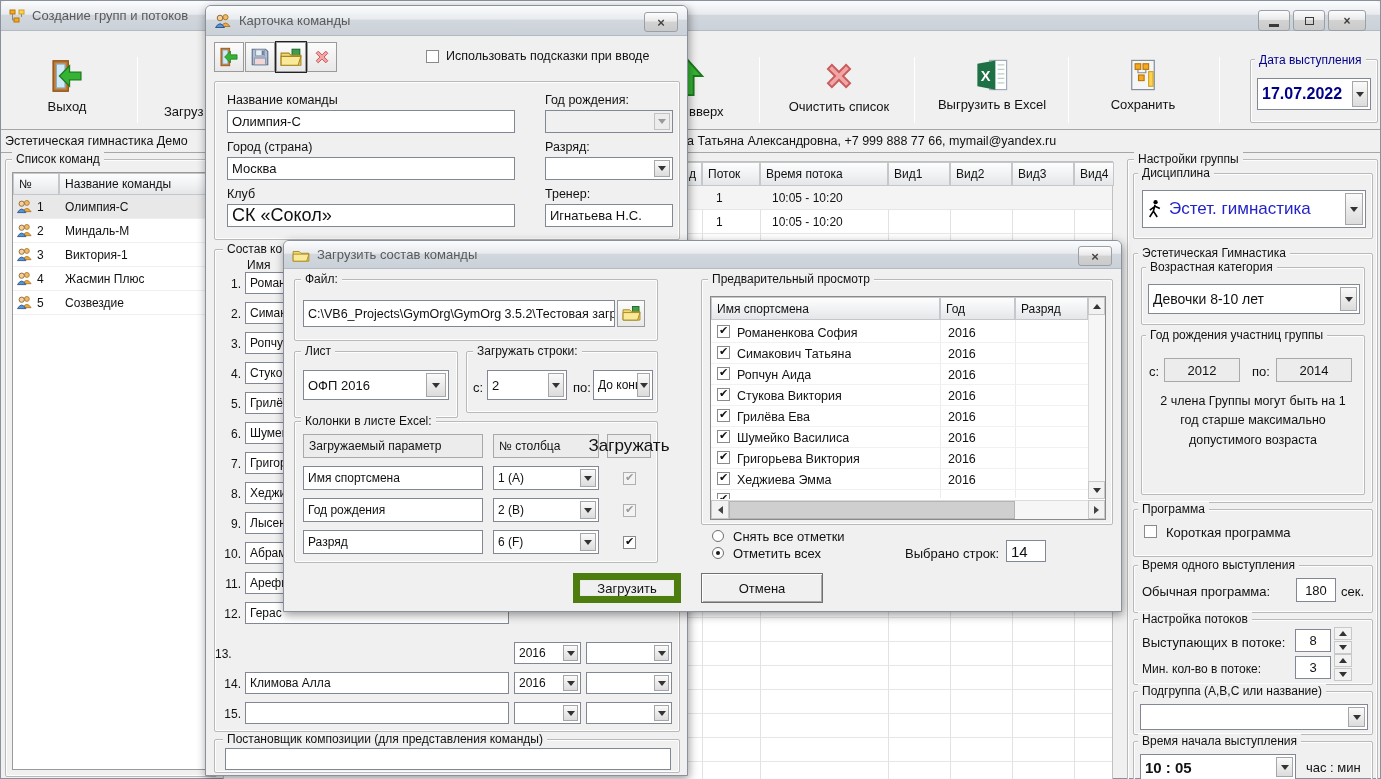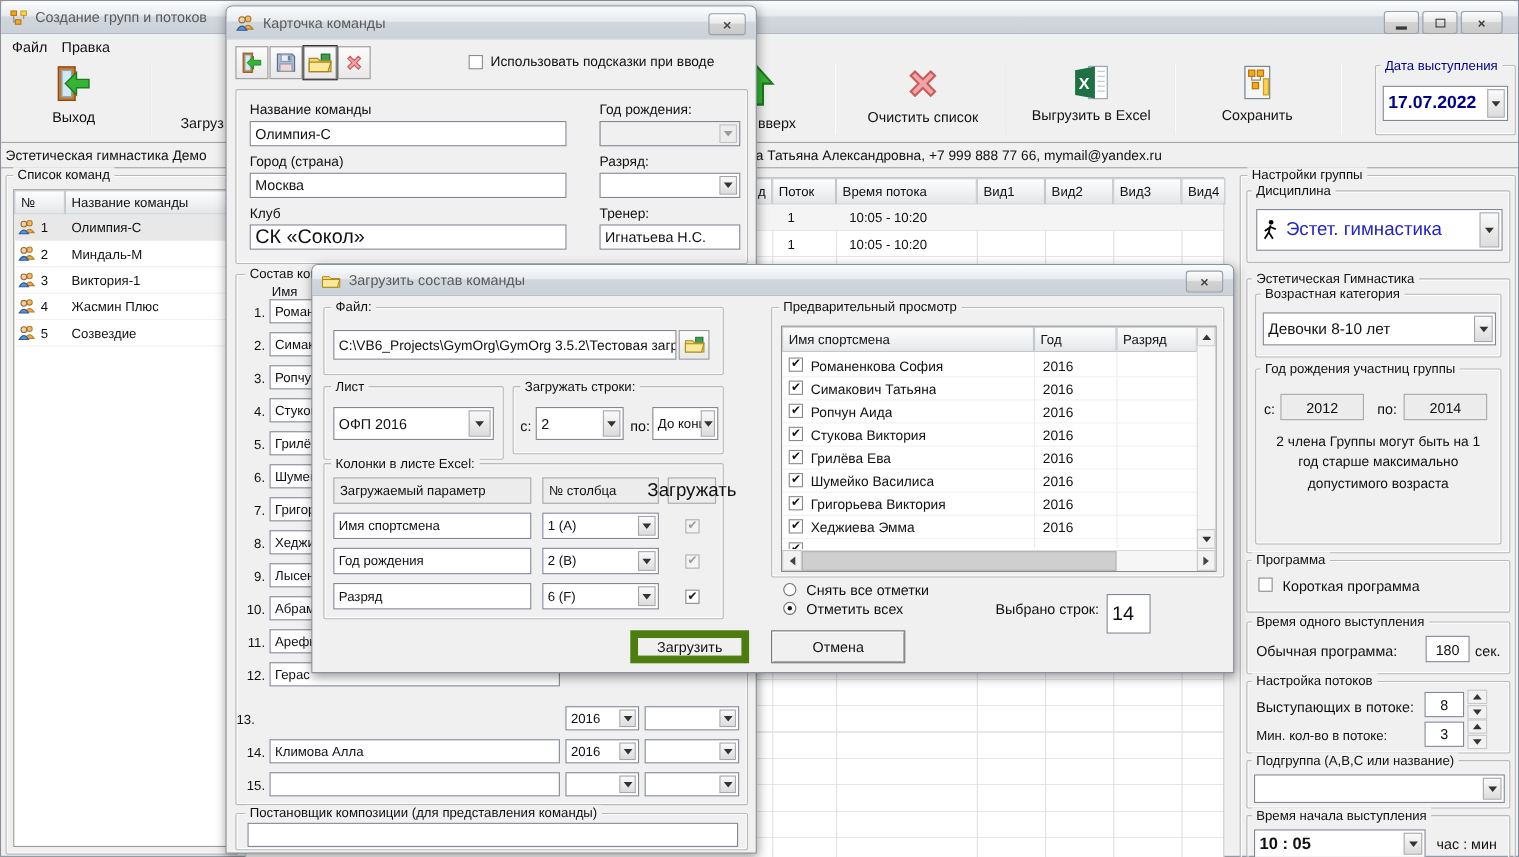--- a/index.html
+++ b/index.html
@@ -63,24 +63,20 @@
   <div class="abs" style="right:14px;top:9px;display:flex;gap:3px">
     <div class="wbtn">
         <span style="width:10px;height:3px;background:#3a3a3a;margin-top:9px"></span>
       </div>
     <div class="wbtn">
         <span style="width:9px;height:8px;border:1px solid #3a3a3a"></span>
       </div>
     <div class="wbtn" style="width:38px;font-weight:bold">×</div>
   </div>
 
-  <div class="abs" style="left:0;top:30px;width:100%;height:22px;background:#f0f0f0">
-    <span class="lbl" style="left:10px;top:4px;font-size:13px">Файл</span>
-    <span class="lbl" style="left:55px;top:4px;font-size:13px">Правка</span>
-  </div>
 
   <div class="abs" style="left:0;top:52px;width:100%;height:76px;background:#f0f0f0">
     <div class="tb-big" style="left:30px;top:4px;width:72px">
       <span>
         <svg width="38" height="38" viewBox="0 0 30 30">
             <rect x="4" y="3" width="12" height="24" fill="#c8782a" stroke="#8a4c12"></rect>
             <rect x="6.5" y="5.5" width="7" height="19" fill="#cfe9f7" stroke="#86a7bb"></rect>
             <path d="M17 12 h9 v6 h-9 v5 l-8 -8 8 -8 z" fill="#35b335" stroke="#1d7a1d"></path>
           </svg>
       </span>
@@ -710,21 +706,21 @@
           <span class="tri-r"></span>
         </div>
     </div>
   </div>
 
   <span class="rad" style="left:428px;top:289px"></span>
   <span class="lbl" style="left:449px;top:288px;font-size:13px">Снять все отметки</span>
   <span class="rad on" style="left:428px;top:306px"></span>
   <span class="lbl" style="left:449px;top:305px;font-size:13px">Отметить всех</span>
   <span class="lbl" style="left:621px;top:305px;font-size:13px">Выбрано строк:</span>
-  <div class="inp" style="left:722px;top:299px;width:40px;height:36px;font-size:18px">
+  <div class="inp" style="left:722px;top:299px;width:40px;height:22px;font-size:15px">
       <span>14</span>
     </div>
 
   <div class="btn def" style="left:289px;top:332px;width:108px;height:30px">
       <span>Загрузить</span>
     </div>
   <div class="btn" style="left:417px;top:332px;width:122px;height:30px">
       <span>Отмена</span>
     </div>
 </div>

